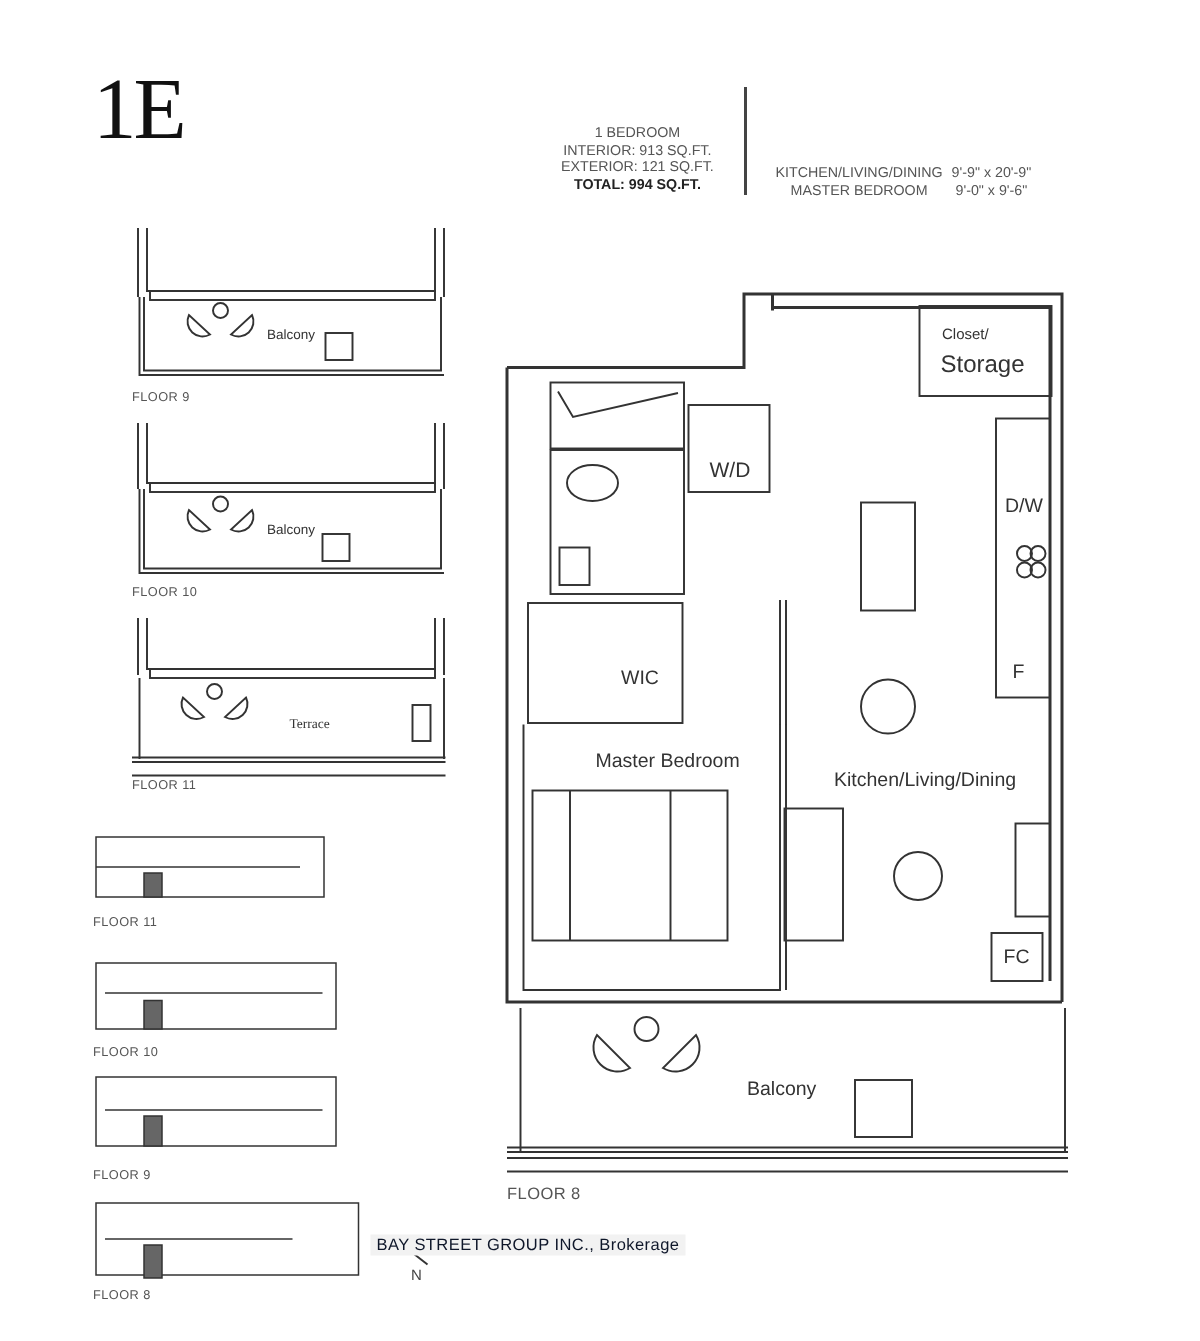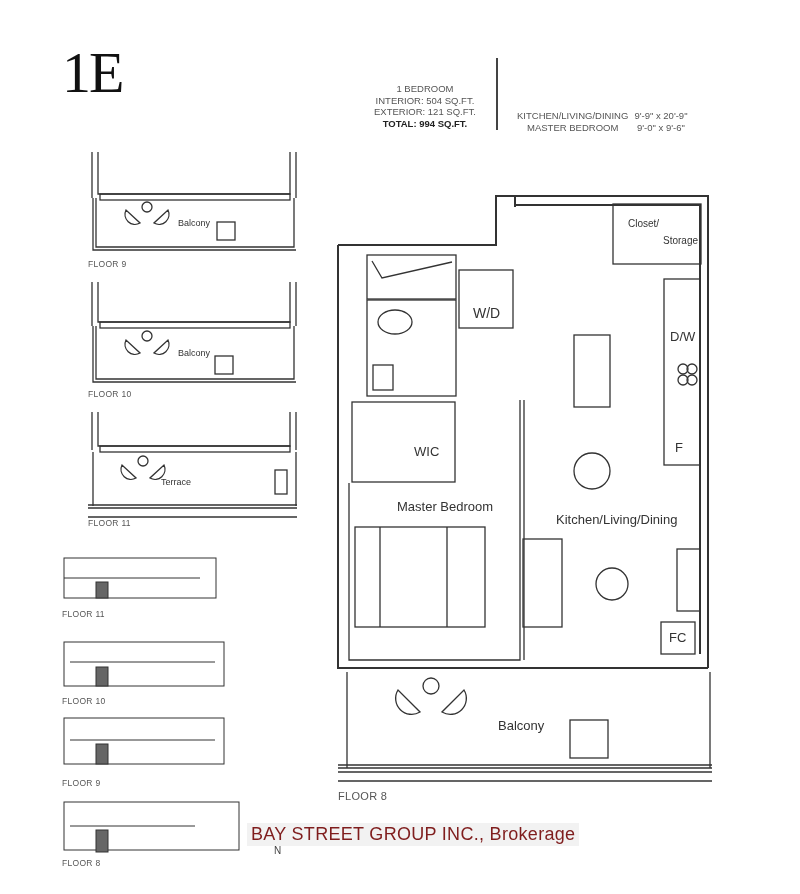--- a/index.html
+++ b/index.html
@@ -6,30 +6,30 @@
   body{width:800px;height:894px;position:relative;overflow:hidden;font-family:"Liberation Sans",sans-serif;color:#222;}
   .abs{position:absolute;text-align:center;}
   .unit-title{left:62px;top:44px;font-family:"Liberation Serif",serif;font-size:58px;color:#111;letter-spacing:-2px;line-height:1;}
   .spec{left:374px;top:83px;font-size:9.5px;line-height:11.5px;color:#555;}
   .spec .total{font-weight:bold;color:#222;}
   .divider{left:496px;top:58px;width:2px;height:72px;background:#444;}
   .rooms{left:517px;top:110px;font-size:9.5px;line-height:11.5px;color:#555;}
   .rooms td{padding:0 6px 0 0;white-space:nowrap;}
   .flabel{font-size:8.5px;color:#555;letter-spacing:.3px;}
   .lbl{font-size:13px;color:#333;}
-  .watermark{left:247px;top:823px;font-size:18px;color:#7f1d1d;background:#f2f2f2;padding:1px 4px;letter-spacing:.3px;}
+  .watermark{left:247px;top:823px;font-size:11px;color:#0f172a;background:#f2f2f2;padding:1px 4px;letter-spacing:.3px;}
   svg{position:absolute;left:0;top:0;}
 </style>
 </head>
 <body>
 
 <div class="abs unit-title">1E</div>
 <div class="abs spec">
   <div>1 BEDROOM</div>
-  <div>INTERIOR: 504 SQ.FT.</div>
+  <div>INTERIOR: 913 SQ.FT.</div>
   <div>EXTERIOR: 121 SQ.FT.</div>
   <div class="total">TOTAL: 994 SQ.FT.</div>
 </div>
 <div class="abs divider"></div>
 <table class="abs rooms" cellspacing="0">
   <tbody>
       <tr>
         <td>KITCHEN/LIVING/DINING</td>
         <td>9'-9" x 20'-9"</td>
       </tr>
@@ -140,31 +140,31 @@
     <rect x="570" y="720" width="38" height="38"></rect>
   </g>
 
   <path d="M276 836 L285 843"></path>
 </svg>
 
 <div class="abs lbl" style="left:178px;top:218px;font-size:9px;">Balcony</div>
 <div class="abs flabel" style="left:88px;top:259px;">FLOOR 9</div>
 <div class="abs lbl" style="left:178px;top:348px;font-size:9px;">Balcony</div>
 <div class="abs flabel" style="left:88px;top:389px;">FLOOR 10</div>
-<div class="abs lbl" style="left:161px;top:477px;font-size:9px;">Terrace</div>
+<div class="abs lbl" style="left:193px;top:477px;font-size:9px;font-family:Liberation Serif, serif;">Terrace</div>
 <div class="abs flabel" style="left:88px;top:518px;">FLOOR 11</div>
 
 <div class="abs flabel" style="left:62px;top:609px;">FLOOR 11</div>
 <div class="abs flabel" style="left:62px;top:696px;">FLOOR 10</div>
 <div class="abs flabel" style="left:62px;top:778px;">FLOOR 9</div>
 <div class="abs flabel" style="left:62px;top:858px;">FLOOR 8</div>
 
 <div class="abs lbl" style="left:473px;top:289px;font-size:14px;margin-top:16px;">W/D</div>
 <div class="abs lbl" style="left:628px;top:218px;font-size:10px;">Closet/</div>
-<div class="abs lbl" style="left:663px;top:235px;font-size:10px;">Storage</div>
+<div class="abs lbl" style="left:627px;top:235px;font-size:16px;">Storage</div>
 <div class="abs lbl" style="left:670px;top:329px;font-size:13px;">D/W</div>
 <div class="abs lbl" style="left:675px;top:440px;font-size:13px;">F</div>
 <div class="abs lbl" style="left:414px;top:444px;font-size:13px;">WIC</div>
 <div class="abs lbl" style="left:397px;top:499px;font-size:13px;">Master Bedroom</div>
 <div class="abs lbl" style="left:556px;top:512px;font-size:13px;">Kitchen/Living/Dining</div>
 <div class="abs lbl" style="left:669px;top:630px;font-size:13px;">FC</div>
 <div class="abs lbl" style="left:498px;top:718px;font-size:13px;">Balcony</div>
 <div class="abs flabel" style="left:338px;top:790px;font-size:11px;">FLOOR 8</div>
 
 <div class="abs" style="left:274px;top:845px;font-size:10px;color:#444;">N</div>

